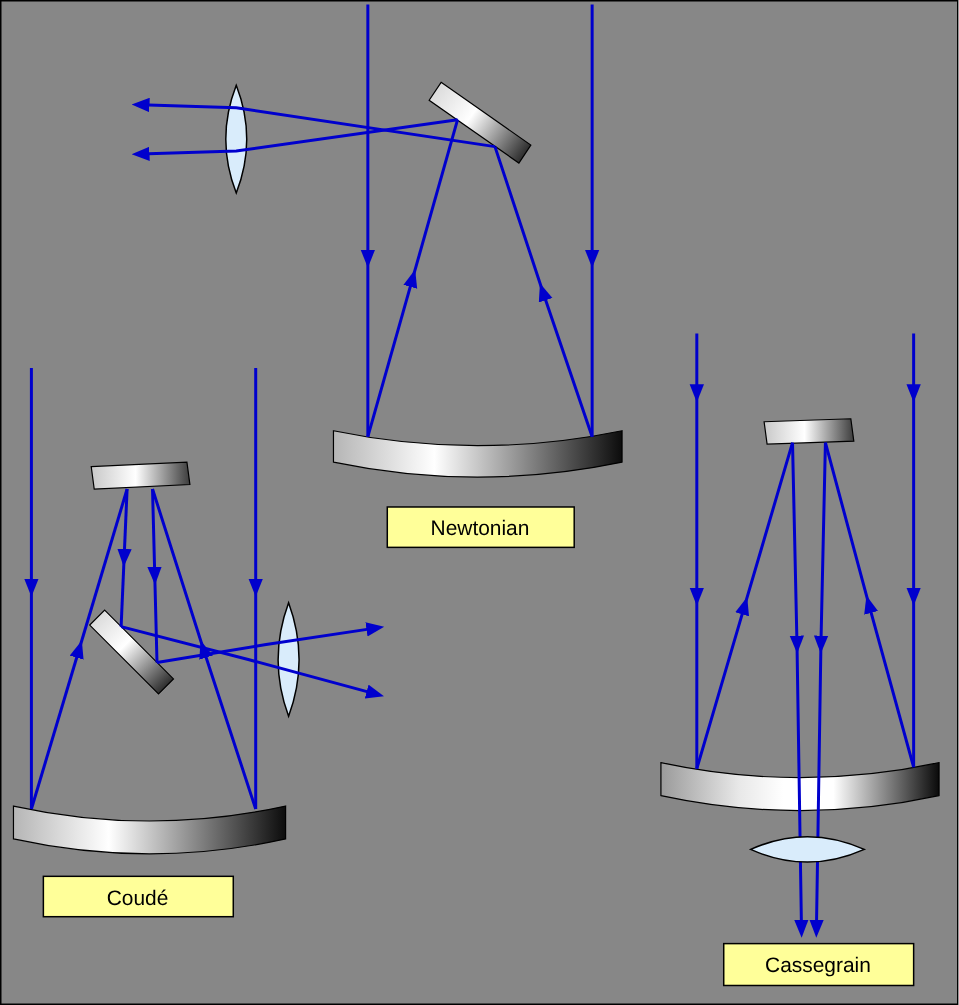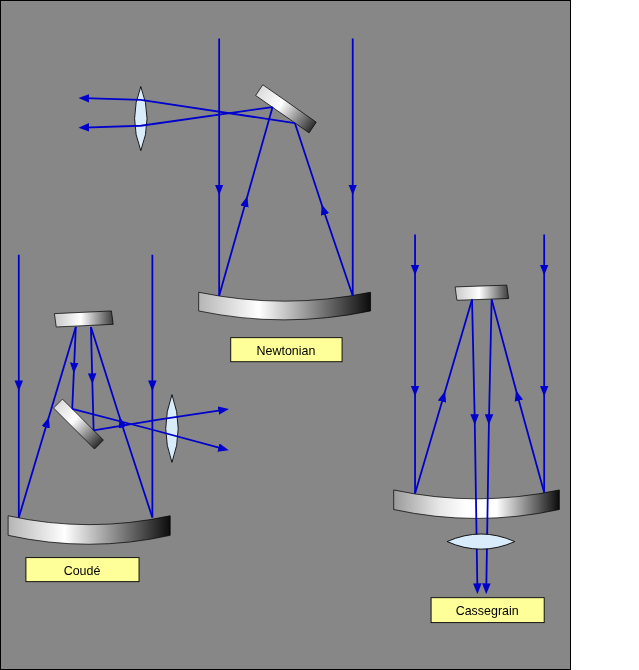--- a/index.html
+++ b/index.html
@@ -1,18 +1,18 @@
 <!DOCTYPE html>
 <html style="--background: #878787; --border: #000000; --ray: #0000cd; --label_bg: #ffff99; --label_border: #000000; --lens_fill: #d9ecfb; --lens_stroke: #000000;"><head>
 <meta charset="utf-8">
 <style>
   html, body { margin: 0; padding: 0; background: #ffffff; }
   .stage {
     position: relative;
-    width: 571px;
+    width: 639px;
     height: 670px;
     box-sizing: border-box;
     background: var(--background, #878787);
     border: 1px solid var(--border, #000000);
   }
   .stage svg { display: block; width: 100%; height: 100%; }
   .ray { stroke: var(--ray, #0000cd); stroke-width: 2; fill: none; }
   .arrow-head { fill: var(--ray, #0000cd); }
   .mirror { stroke: #000000; stroke-width: 0.8; }
   .lens { fill: var(--lens_fill, #d9ecfb); stroke: var(--lens_stroke, #000000); stroke-width: 1; }

